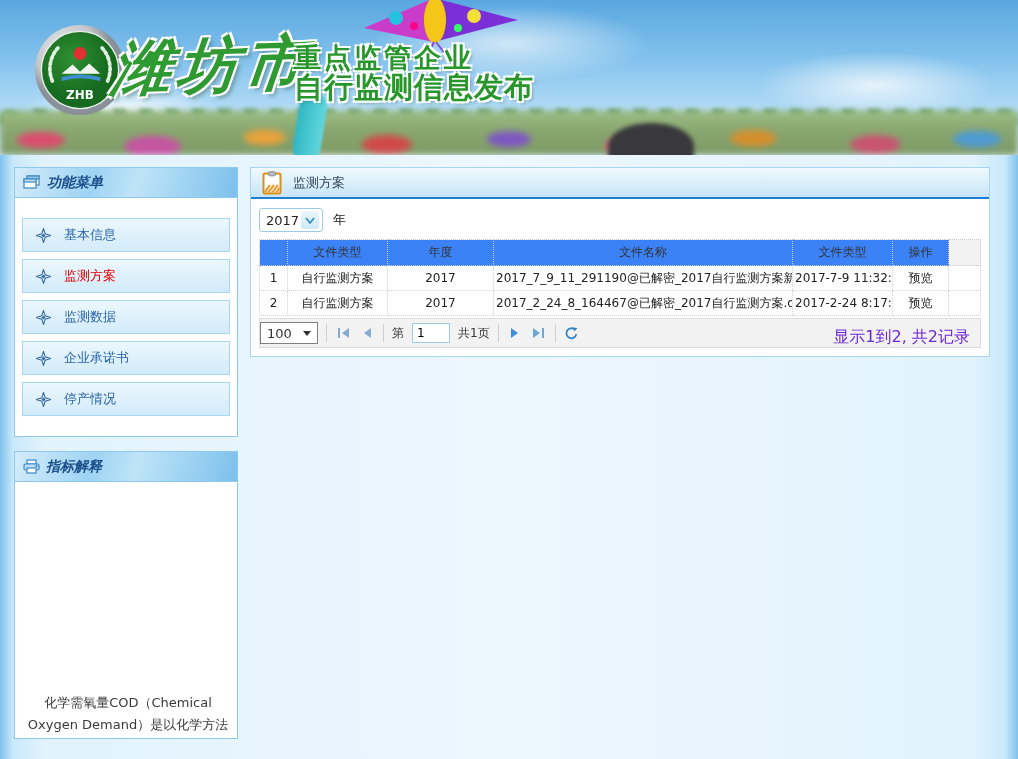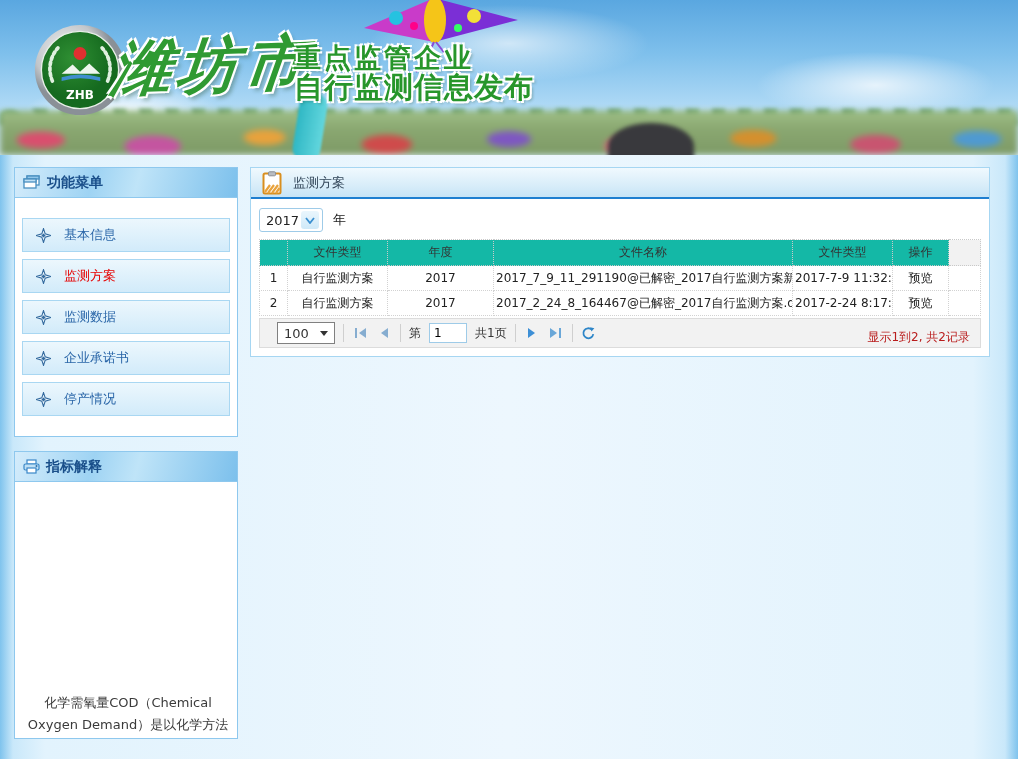--- a/index.html
+++ b/index.html
@@ -73,21 +73,21 @@
   .content { display:flex; gap:12px; padding:12px 0 0 14px; }
   .sidebar { width:224px; flex:none; }
   .main { width:740px; flex:none; }
 
   
   .panel { border:1px solid #8ec8ee; background:#fff; margin-bottom:14px; }
   .panel-header {
     height:30px; display:flex; align-items:center; gap:6px; padding-left:8px;
     background:linear-gradient(105deg,#d4ecfb 0%,#9ed3f3 35%,#bfe4f8 55%,#7cc0ec 100%);
     border-bottom:1px solid #8ec8ee;
-    color:#1a4f8a; font-weight:bold; font-size:14px;
+    color:#1a4f8a; font-weight:bold; font-size:14px;font-style:italic;
   }
   .menu-body { padding:20px 7px; display:flex; flex-direction:column; gap:7px; }
   .menu-item {
     height:34px; display:flex; align-items:center; gap:13px; padding-left:13px;
     background:linear-gradient(180deg,#ecf7fd,#d2ebfa);
     border:1px solid #a9d7f2; cursor:pointer;
     color:#2a66a8; font-size:13px;
   }
   .menu-item.active span.lbl { color:#e60000; }
   .indicator-body { position:relative; height:256px; overflow:hidden; background:#fff; }
@@ -109,44 +109,44 @@
   .fselect {
     width:64px; height:24px; border:1px solid #9ecbe8; border-radius:3px; background:#fff;
     display:flex; align-items:center; justify-content:space-between; padding:0 3px 0 6px;
     font-size:13px; color:#222; cursor:pointer;
   }
   .fselect .chev { width:18px; height:18px; border-radius:3px;
     background:linear-gradient(180deg,#eaf6fd,#cfe9f8); display:flex; align-items:center; justify-content:center; }
 
   table.grid { width:100%; border-collapse:collapse; table-layout:fixed; font-size:12px; color:#222; }
   table.grid th {
-    background:#14b8a6; font-weight:normal; height:26px;
+    background:#3b82f6; font-weight:normal; height:26px;
     border:1px dotted #c9c9c9; color:#333;
   }
   table.grid td {
     height:25px; text-align:center; border:1px dotted #d2d2d2; background:#fff;
     white-space:nowrap; overflow:hidden; padding:0 2px;
   }
   table.grid th.spacer-col { background:#f2f2f2; }
   td.preview-link { cursor:pointer; }
 
   .pager {
     margin-top:2px; height:30px; background:#f2f2f2; border:1px solid #dcdcdc;
-    display:flex; align-items:center; gap:8px; padding:0 10px 0 17px; font-size:12px; color:#333;
+    display:flex; align-items:center; gap:8px; padding:0 10px 0 0; font-size:12px; color:#333;
   }
   .psel {
     width:58px; height:22px; background:#fff; border:1px solid #808080;
     display:flex; align-items:center; justify-content:space-between; padding:0 6px;
     font-size:13px; cursor:pointer;
   }
   .psel .tri { width:0; height:0; border-left:4px solid transparent; border-right:4px solid transparent; border-top:5px solid #333; }
   .vsep { width:1px; height:18px; background:#cfcfcf; }
   .nav-btn { width:16px; height:16px; display:flex; align-items:center; justify-content:center; cursor:pointer; }
   .page-input { width:38px; height:20px; border:1px solid #9ecbe8; font-size:12px; padding-left:4px; font-family:inherit; }
-  .pager .summary { margin-left:auto; font-size:12px; color:#b91c1c;margin-top:8px; }
+  .pager .summary { margin-left:auto; font-size:16px; color:#6d28d9;margin-top:8px; }
 </style>
 </head>
 <body>
 
 <div class="page">
 
   <div class="banner">
     <div class="clouds"></div>
     <div class="treeline"></div>
     <div class="crowd"></div>

